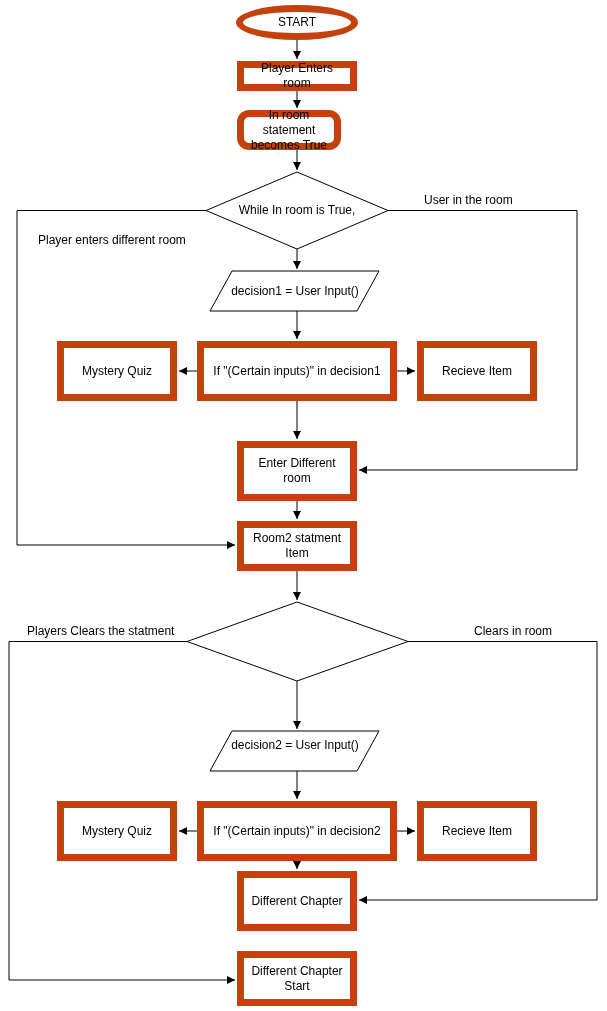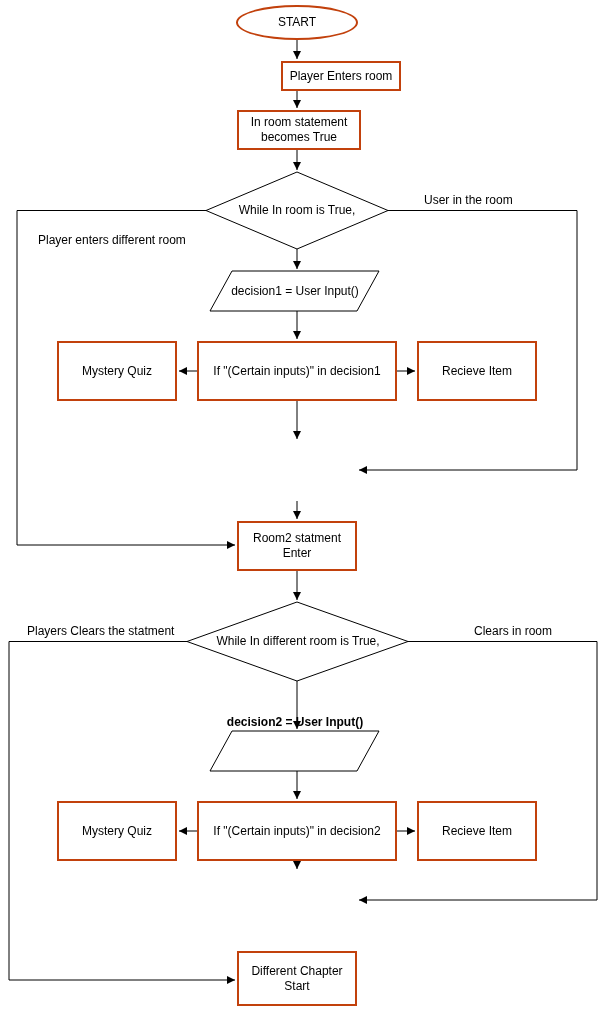--- a/index.html
+++ b/index.html
@@ -15,21 +15,21 @@
     overflow: hidden;
   }
   .canvas svg { position: absolute; left: 0; top: 0; }
   .node {
     position: absolute;
     display: flex;
     align-items: center;
     justify-content: center;
     text-align: center;
     background: #ffffff;
-    border: 2px solid #c2410c;
+    border: 7px solid #c2410c;
     line-height: 15px;
     padding: 0 4px;
   }
   .shape-label {
     position: absolute;
     display: flex;
     align-items: center;
     justify-content: center;
     text-align: center;
     background: transparent;
@@ -37,31 +37,31 @@
     line-height: 15px;
   }
   .oval { border-radius: 50%; }
   .edge-label {
     position: absolute;
     white-space: nowrap;
     line-height: 14px;
   }
   
   .n-start { left: 236px; top: 5px; width: 122px; height: 35px; }
-  .n-player-enters { left: 237px; top: 61px; width: 120px; height: 30px; margin-left: 44px; }
-  .n-in-room-stmt { left: 237px; top: 110px; width: 124px; height: 40px; }
+  .n-player-enters { left: 237px; top: 61px; width: 120px; height: 30px; }
+  .n-in-room-stmt { left: 237px; top: 110px; width: 104px; height: 40px; border-radius: 12px; }
   .n-d1-label { left: 207px; top: 196px; width: 180px; height: 29px; }
   .n-par1-label { left: 212px; top: 271px; width: 166px; height: 40px; }
   .n-mq1 { left: 57px; top: 341px; width: 120px; height: 60px; }
   .n-if1 { left: 197px; top: 341px; width: 200px; height: 60px; }
   .n-ri1 { left: 417px; top: 341px; width: 120px; height: 60px; }
   .n-edr { left: 237px; top: 441px; width: 120px; height: 60px; }
   .n-room2 { left: 237px; top: 521px; width: 120px; height: 50px; }
   .n-d2-label { left: 187px; top: 626px; width: 222px; height: 30px; }
-  .n-par2-label { left: 212px; top: 695px; width: 166px; height: 55px; font-weight: bold; }
+  .n-par2-label { left: 212px; top: 718px; width: 166px; height: 55px; }
   .n-mq2 { left: 57px; top: 801px; width: 120px; height: 60px; }
   .n-if2 { left: 197px; top: 801px; width: 200px; height: 60px; }
   .n-ri2 { left: 417px; top: 801px; width: 120px; height: 60px; }
   .n-dc { left: 237px; top: 871px; width: 120px; height: 60px; }
   .n-dcs { left: 237px; top: 951px; width: 120px; height: 55px; }
   .l-d1-left { left: 38px; top: 193px; margin-top: 40px; }
   .l-d1-right { left: 424px; top: 193px; }
   .l-d2-left { left: 27px; top: 624px; }
   .l-d2-right { left: 474px; top: 624px; }
 </style>
@@ -112,30 +112,31 @@
   <div class="node n-in-room-stmt">In room statement becomes True</div>
 
   <div class="shape-label n-d1-label">While In room is True,</div>
 
   <div class="shape-label n-par1-label">decision1 = User Input()</div>
 
   <div class="node n-mq1">Mystery Quiz</div>
   <div class="node n-if1">If "(Certain inputs)" in decision1</div>
   <div class="node n-ri1">Recieve Item</div>
 
-  <div class="node n-room2">Room2 statment Enter</div>
+  <div class="node n-edr">Enter Different room</div>
+  <div class="node n-room2">Room2 statment Item</div>
 
-  <div class="shape-label n-d2-label">While In different room is True,</div>
 
   <div class="shape-label n-par2-label">decision2 = User Input()</div>
 
   <div class="node n-mq2">Mystery Quiz</div>
   <div class="node n-if2">If "(Certain inputs)" in decision2</div>
   <div class="node n-ri2">Recieve Item</div>
 
+  <div class="node n-dc">Different Chapter</div>
   <div class="node n-dcs">Different Chapter Start</div>
 
   <div class="edge-label l-d1-left">Player enters different room</div>
   <div class="edge-label l-d1-right">User in the room</div>
   <div class="edge-label l-d2-left">Players Clears the statment</div>
   <div class="edge-label l-d2-right">Clears in room</div>
 
 </div>
 
 </body></html>

